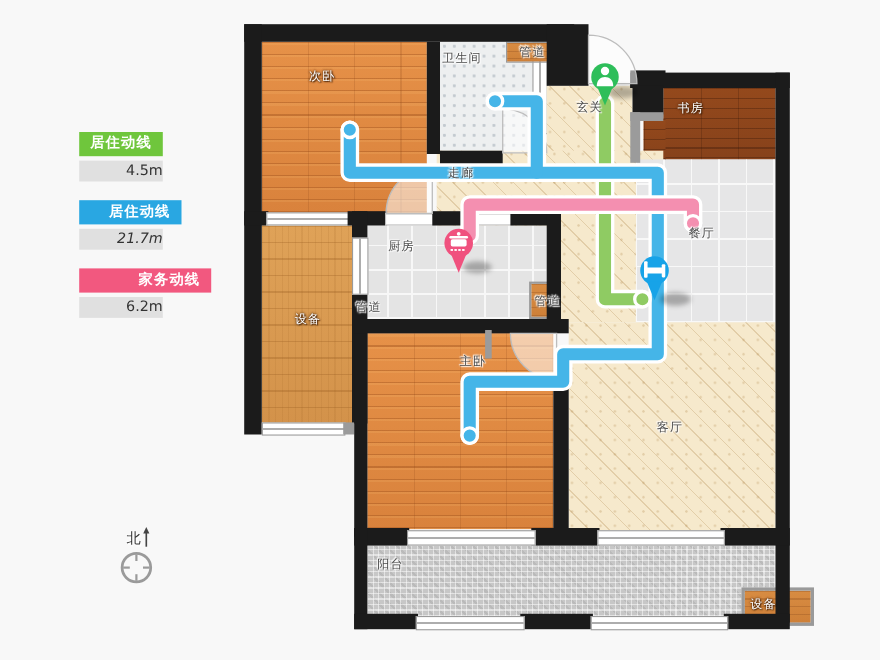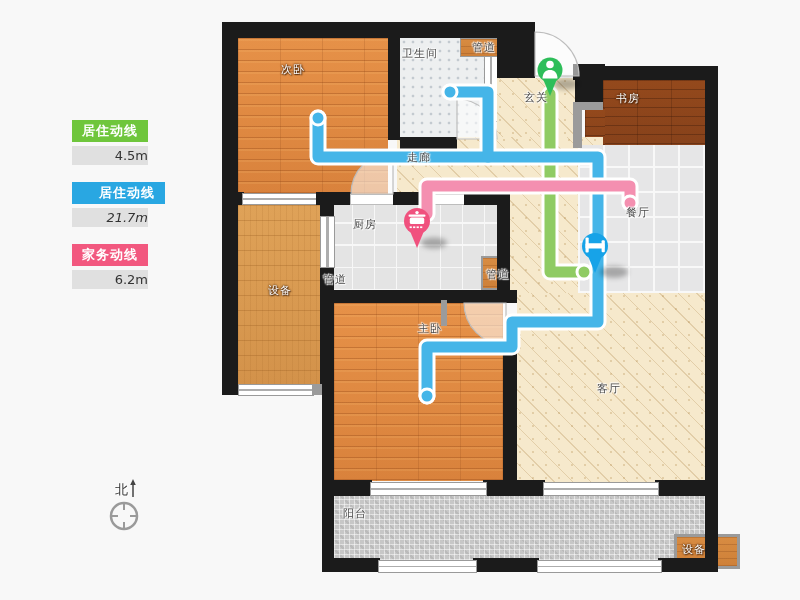--- a/index.html
+++ b/index.html
@@ -73,21 +73,21 @@
 </head>
 <body>
 
 <div id="stage">
 
   <div>
     <div class="lg-head" style="left: 72px; top: 120px; background: rgb(111, 198, 60);">居住动线</div>
     <div class="lg-val" style="left:72px;top:146px;">4.5m</div>
     <div class="lg-head" style="left: 72px; top: 182px; background: rgb(41, 167, 226); padding-left: 17px;">居住动线</div>
     <div class="lg-val" style="left:72px;top:208px;font-style:italic;">21.7m</div>
-    <div class="lg-head" style="left: 72px; top: 244px; background: rgb(242, 88, 127);">家务动线</div>
+    <div class="lg-head" style="left: 72px; top: 244px; background: rgb(242, 88, 127); padding-left: 44px;">家务动线</div>
     <div class="lg-val" style="left:72px;top:270px;">6.2m</div>
   </div>
 
   <div class="abs wood-h" style="left:238px;top:38px;width:150px;height:156px;"></div>
   <div class="abs tile-bath" style="left:400px;top:38px;width:84px;height:99px;"></div>
   <div class="abs win-v" style="left:484px;top:38px;width:12px;height:82px;"></div>
   <div class="abs wood-mid box-t" style="left:460px;top:38px;width:46px;height:17px;border-width:1px;"></div>
   <div class="abs cream" style="left:497px;top:78px;width:78px;height:72px;"></div>
   <div class="abs wood-dark" style="left:603px;top:80px;width:102px;height:65px;"></div>
   <div class="abs wood-dark" style="left:585px;top:108px;width:20px;height:38px;"></div>

